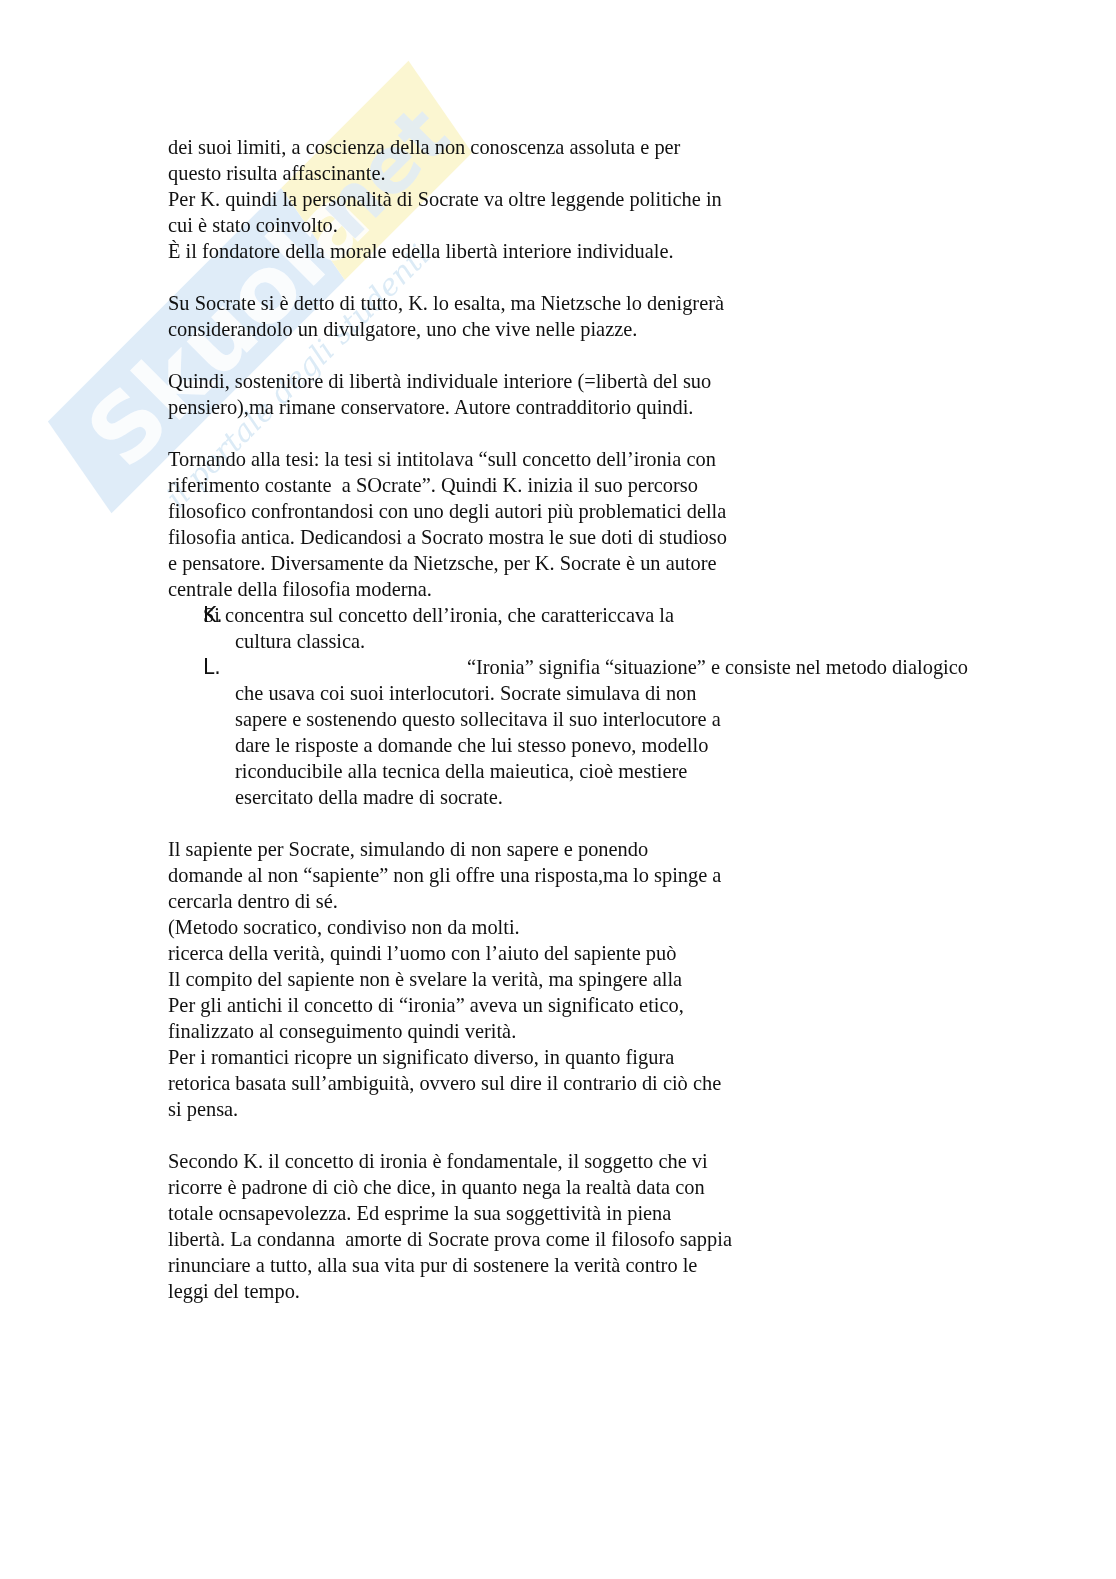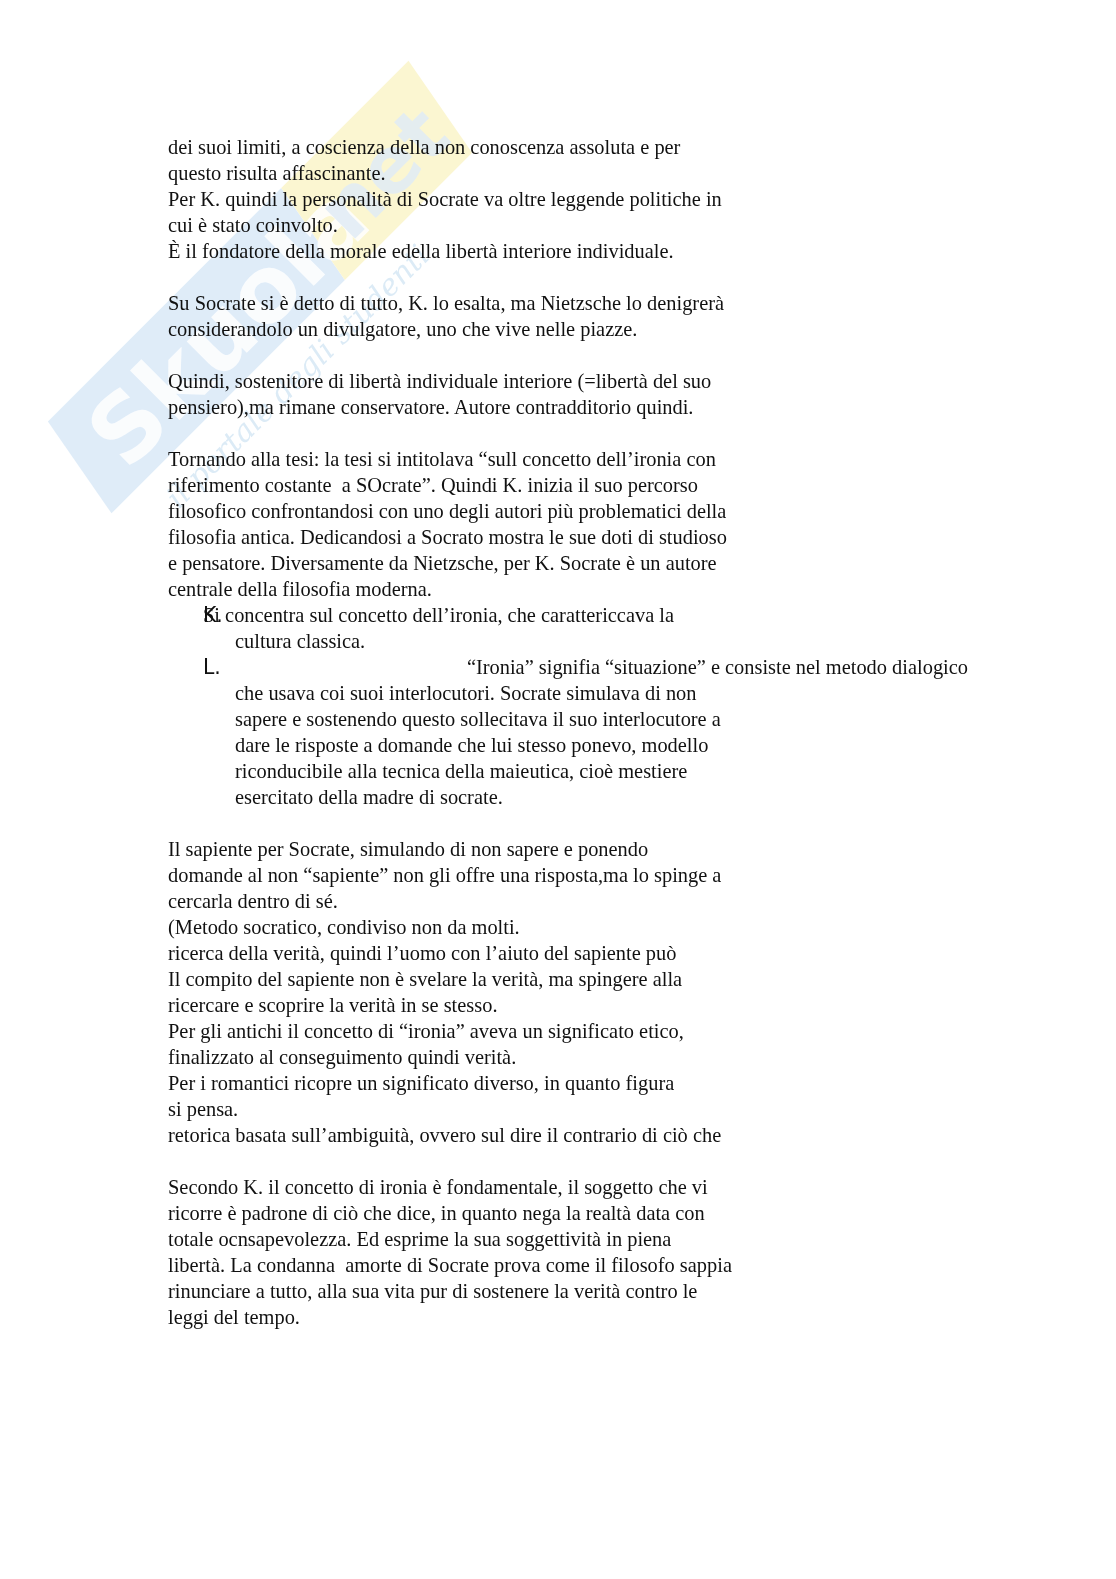--- a/index.html
+++ b/index.html
@@ -132,26 +132,25 @@
     </div>
     <span class="blank"></span>
 
     <div>
       <span class="line">Il sapiente per Socrate, simulando di non sapere e ponendo</span>
       <span class="line">domande al non “sapiente” non gli offre una risposta,ma lo spinge a</span>
       <span class="line">cercarla dentro di sé.</span>
       <span class="line">(Metodo socratico, condiviso non da molti.</span>
       <span class="line">ricerca della verità, quindi l’uomo con l’aiuto del sapiente può</span>
       <span class="line">Il compito del sapiente non è svelare la verità, ma spingere alla</span>
-      <span class="line">ricercare e scoprire la verità in se stesso.</span>
       <span class="line">Per gli antichi il concetto di “ironia” aveva un significato etico,</span>
       <span class="line">finalizzato al conseguimento quindi verità.</span>
       <span class="line">Per i romantici ricopre un significato diverso, in quanto figura</span>
+      <span class="line">retorica basata sull’ambiguità, ovvero sul dire il contrario di ciò che</span>
       <span class="line">si pensa.</span>
-      <span class="line">retorica basata sull’ambiguità, ovvero sul dire il contrario di ciò che</span>
     </div>
     <span class="blank"></span>
 
     <div>
       <span class="line">Secondo K. il concetto di ironia è fondamentale, il soggetto che vi</span>
       <span class="line">ricorre è padrone di ciò che dice, in quanto nega la realtà data con</span>
       <span class="line">totale ocnsapevolezza. Ed esprime la sua soggettività in piena</span>
       <span class="line">libertà. La condanna  amorte di Socrate prova come il filosofo sappia</span>
       <span class="line">rinunciare a tutto, alla sua vita pur di sostenere la verità contro le</span>
       <span class="line">leggi del tempo.</span>

